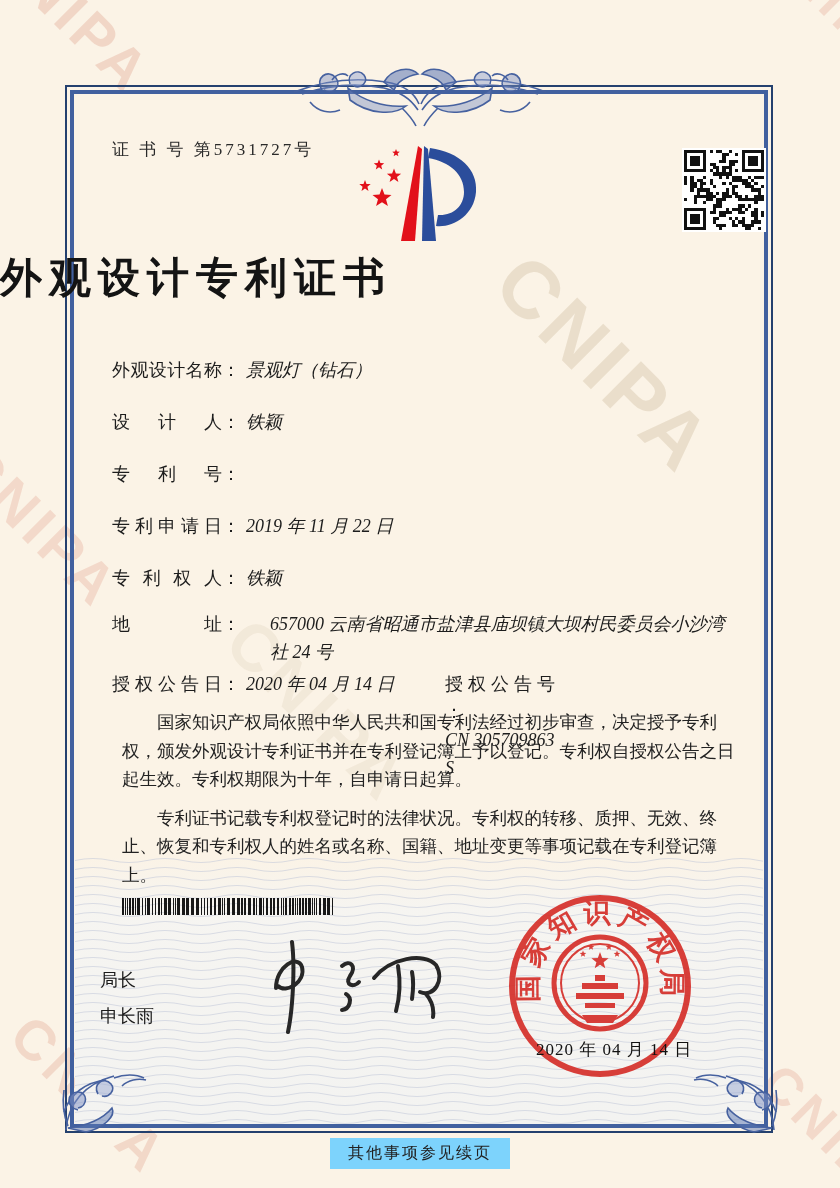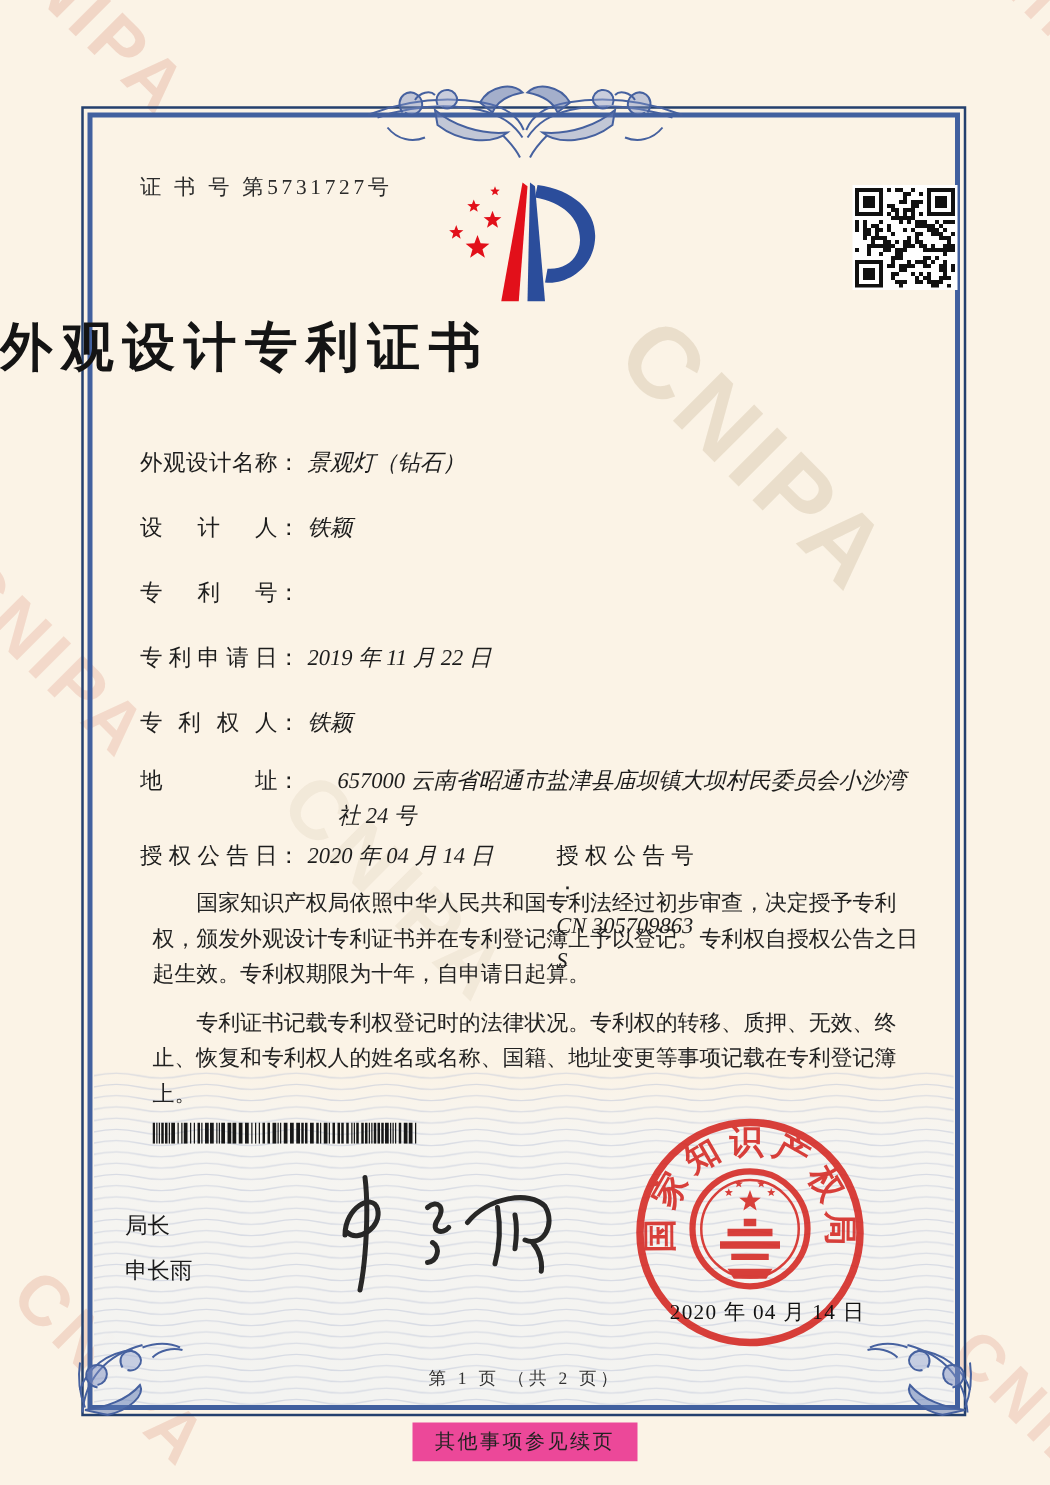--- a/index.html
+++ b/index.html
@@ -47,21 +47,21 @@
   .paras p{margin:10px;text-indent:2em;}
   .barcode{position:absolute;left:122px;top:898px;}
   .signer{position:absolute;left:100px;top:962px;font-size:18px;line-height:36px;color:#1a1a1a;}
   .signature{position:absolute;left:246px;top:936px;}
   .seal{position:absolute;left:505px;top:891px;}
   .seal-date{position:absolute;left:524px;top:1038px;width:180px;text-align:center;
              font-size:17px;letter-spacing:1px;color:#111;}
   .pageno{position:absolute;left:0;top:1094px;width:840px;text-align:center;
           font-size:14px;letter-spacing:3px;color:#333;}
   .contnote{position:absolute;left:0;top:1138px;width:840px;text-align:center;}
-  .contnote span{display:inline-block;background:#ec4899;padding:5px 18px;font-size:16px;
+  .contnote span{display:inline-block;background:#7dd3fc;padding:5px 18px;font-size:16px;
                  letter-spacing:2px;color:#222;}
   .ornament-top{position:absolute;left:292px;top:62px;z-index:4;}
   .corner{position:absolute;z-index:4;}
   .corner.bl{left:58px;top:1042px;}
   .corner.br{left:690px;top:1042px;transform:scaleX(-1);}
 </style>
 </head>
 <body>
 
 <div class="page">
@@ -590,20 +590,19 @@
           <rect x="77" y="92" width="36" height="6"></rect>
           <rect x="71" y="102" width="48" height="6"></rect>
           <rect x="80" y="112" width="30" height="5"></rect>
           <rect x="90" y="84" width="10" height="6"></rect>
           <path d="M77,124 l36,0 l-5,8 l-26,0 Z"></path>
         </g>
       </g>
     </svg>
     <div class="seal-date">2020 年 04 月 14 日</div>
 
-    <div class="pageno">第 1 页 （共 2 页）</div>
 
     <div class="contnote">
       <span>其他事项参见续页</span>
     </div>
 
   </div>
 </div>
 
 </body></html>

